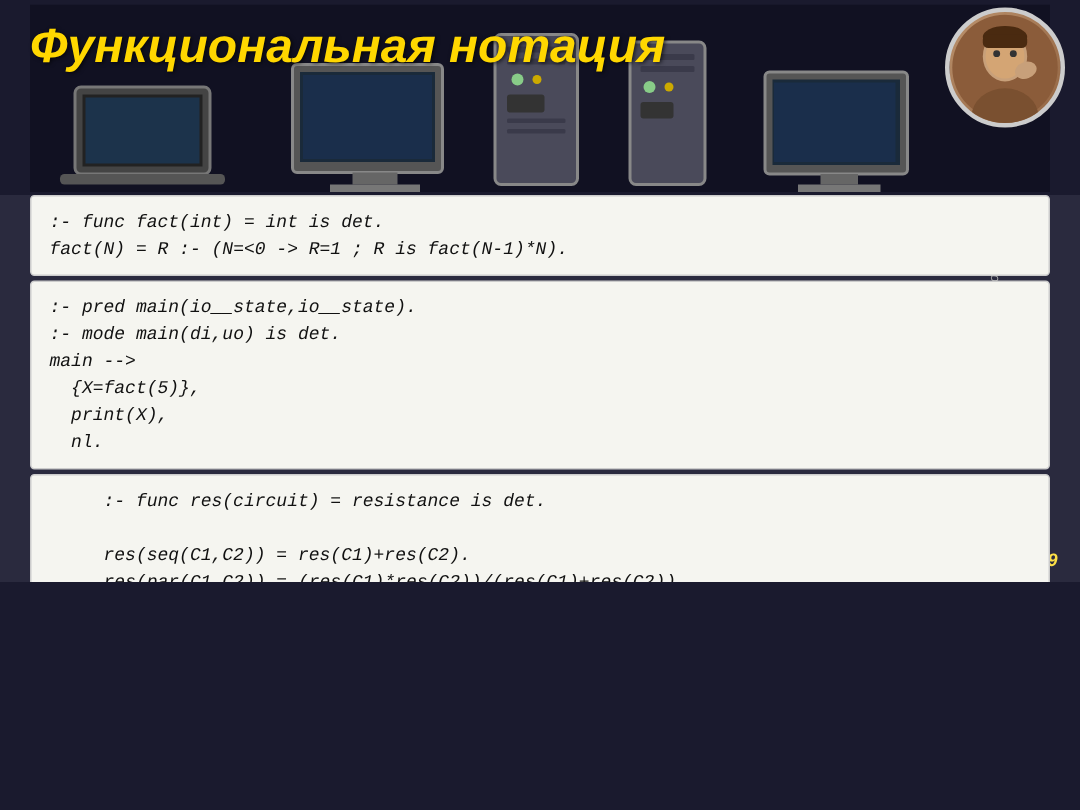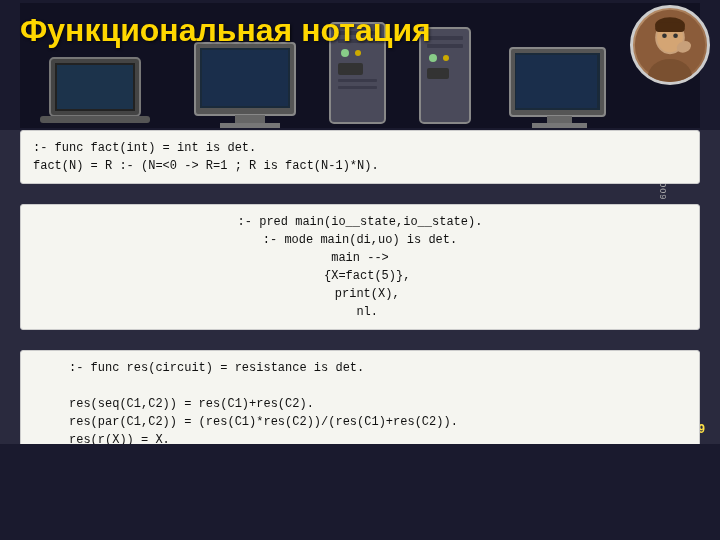--- a/index.html
+++ b/index.html
@@ -9,24 +9,25 @@
       height: 540px;
       background: #1a1a2e;
       font-family: Arial, sans-serif;
       overflow: hidden;
       position: relative;
     }
 
     
     .slide {
       width: 720px;
-      height: 444px;
+      height: 388px;
       background: #2a2a3e;
       position: relative;
       overflow: hidden;
+      font-style: italic;
     }
 
     
     .top-strip {
       width: 100%;
       height: 130px;
       background: #1a1a2e;
       display: flex;
       align-items: center;
       justify-content: space-around;
@@ -87,38 +88,38 @@
 
     
     .content {
       position: absolute;
       top: 130px;
       left: 20px;
       right: 20px;
       bottom: 30px;
       display: flex;
       flex-direction: column;
-      gap: 20px;
+      gap: 3px;
     }
 
     
     .code-block {
       background: #f5f5f0;
       border: 1px solid #ccc;
       border-radius: 3px;
       padding: 8px 12px;
       font-family: 'Courier New', monospace;
       font-size: 12px;
       color: #111;
       line-height: 1.5;
       white-space: pre;
     }
 
     .code-block-1 { flex: 0 0 auto; }
-    .code-block-2 { flex: 0 0 auto; text-align: center; }
+    .code-block-2 { flex: 0 0 auto; }
     .code-block-3 { flex: 1 1 auto; padding-left: 48px; }
   </style>
 </head>
 <body>
 
 <div class="slide">
 
   <div class="top-strip">
     <svg width="680" height="125" viewBox="0 0 680 125">
 

